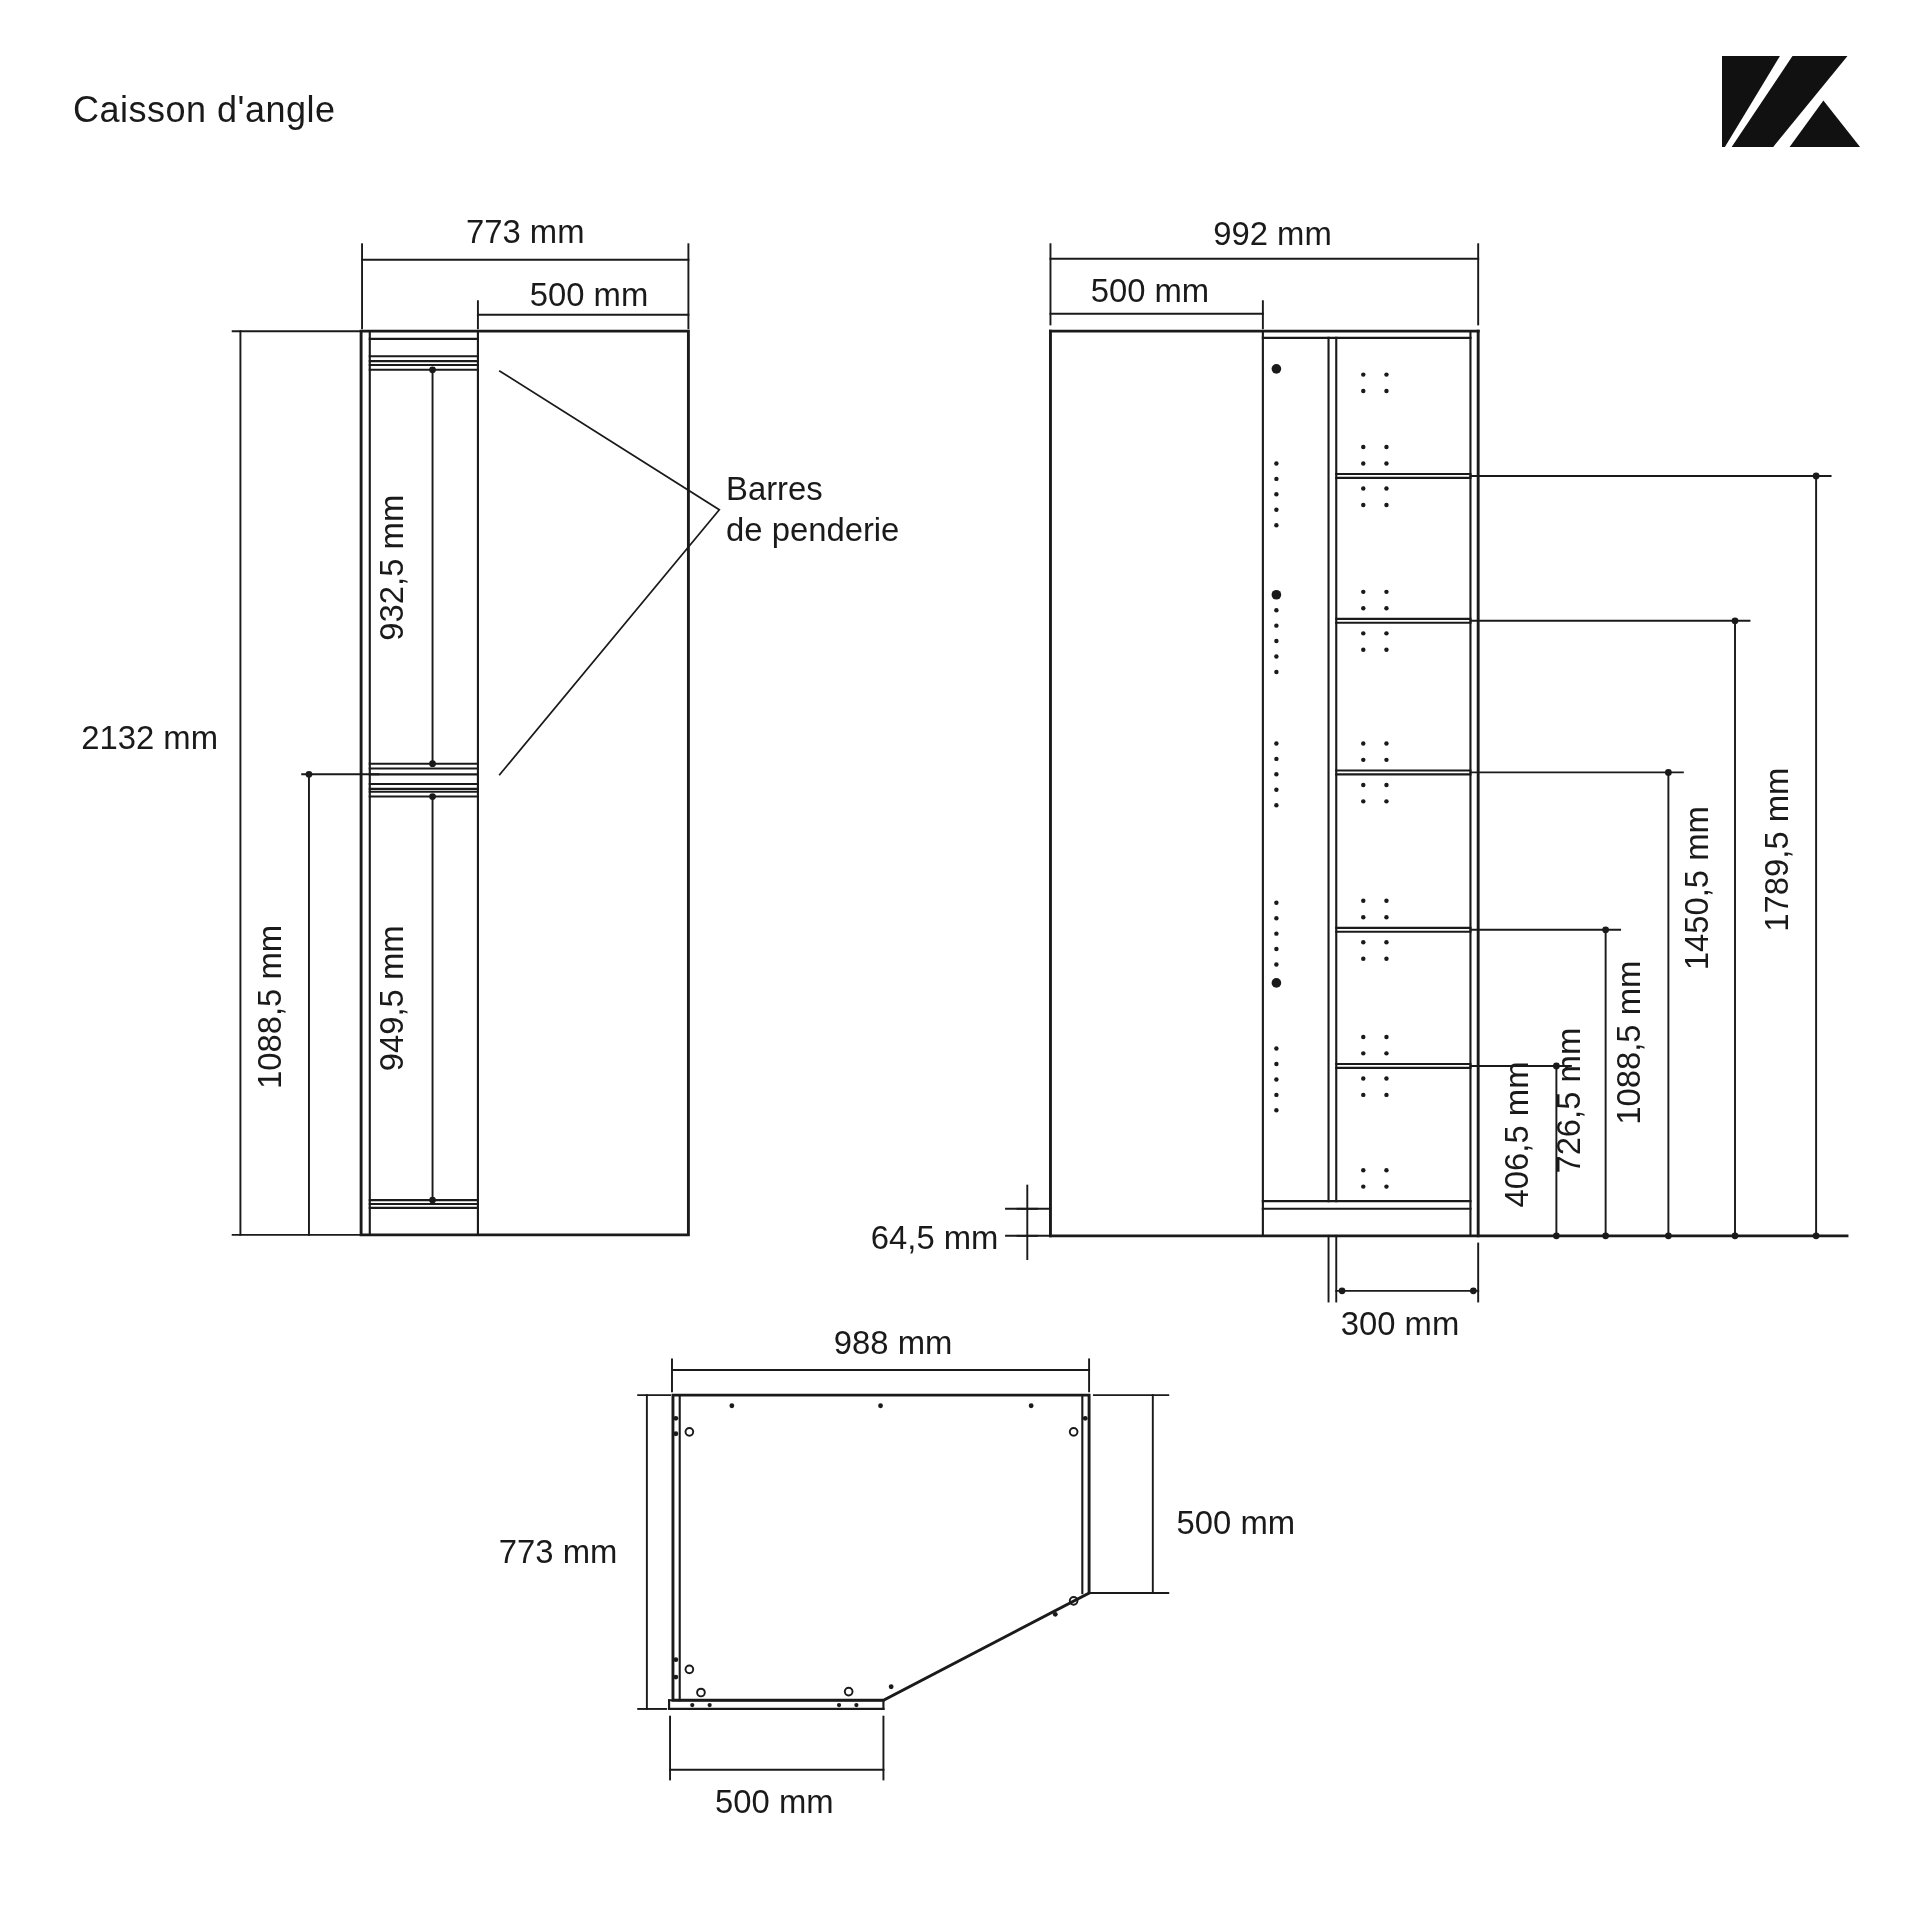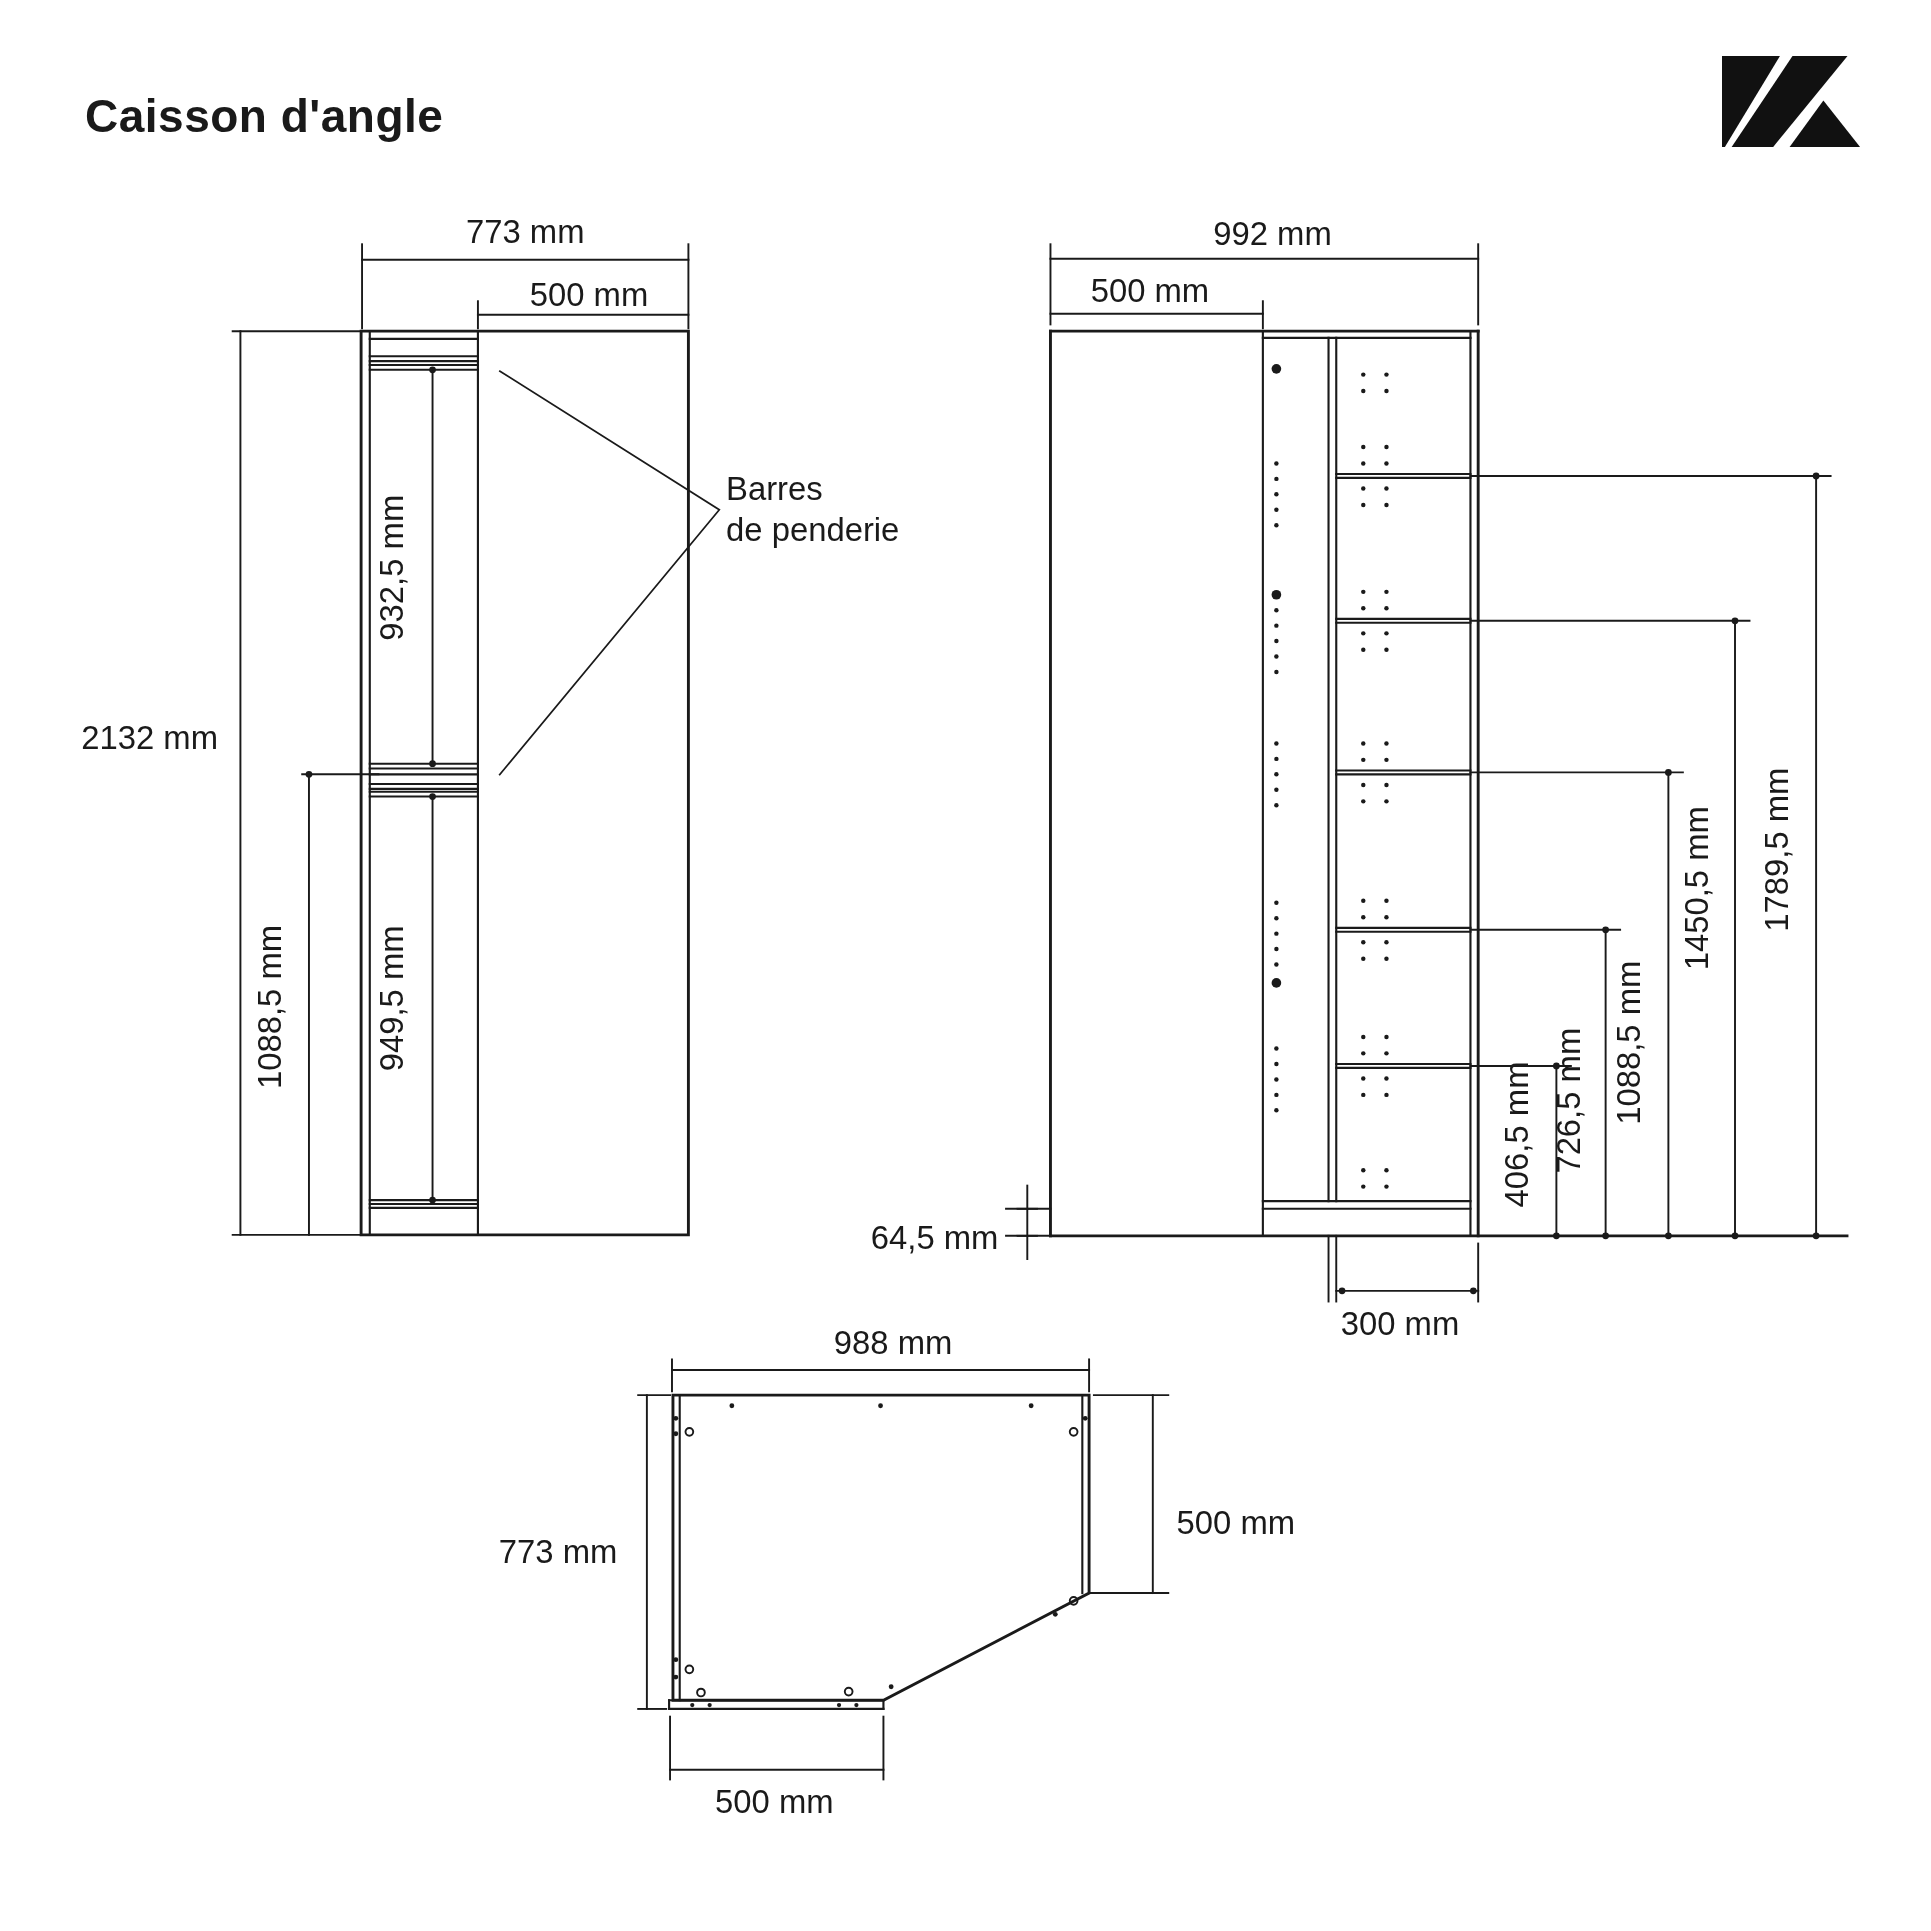--- a/index.html
+++ b/index.html
@@ -1,19 +1,19 @@
 <!DOCTYPE html>
 <html style="--line: #1a1a1a; --bg: #ffffff;"><head>
 <meta charset="utf-8">
 <style>
   :root { --line:#1a1a1a; --bg:#ffffff; }
   html,body { margin:0; padding:0; background:var(--bg); }
   #page { position:relative; width:1931px; height:1931px; background:var(--bg);
           font-family:"Liberation Sans", sans-serif; }
-  #title { position:absolute; left:85px; top:89px; font-size:46px; font-weight:bold;
+  #title { position:absolute; left:73px; top:89px; font-size:36px; font-weight:normal;
            color:var(--line); letter-spacing:0.5px; }
   #logo { position:absolute; left:1722px; top:55px; }
   #drawing { position:absolute; left:0; top:0; }
   .ln  { stroke:var(--line); stroke-width:3;   fill:none; stroke-linecap:square; }
   .ln2 { stroke:var(--line); stroke-width:2.2; fill:none; stroke-linecap:square; }
   .dim { stroke:var(--line); stroke-width:2;   fill:none; stroke-linecap:square; }
   .dot  { fill:var(--line); stroke:none; }
   .ring { fill:none; stroke:var(--line); stroke-width:2; }
   .dtx { font-family:"Liberation Sans", sans-serif; font-size:34px; fill:var(--line); }
 </style>

